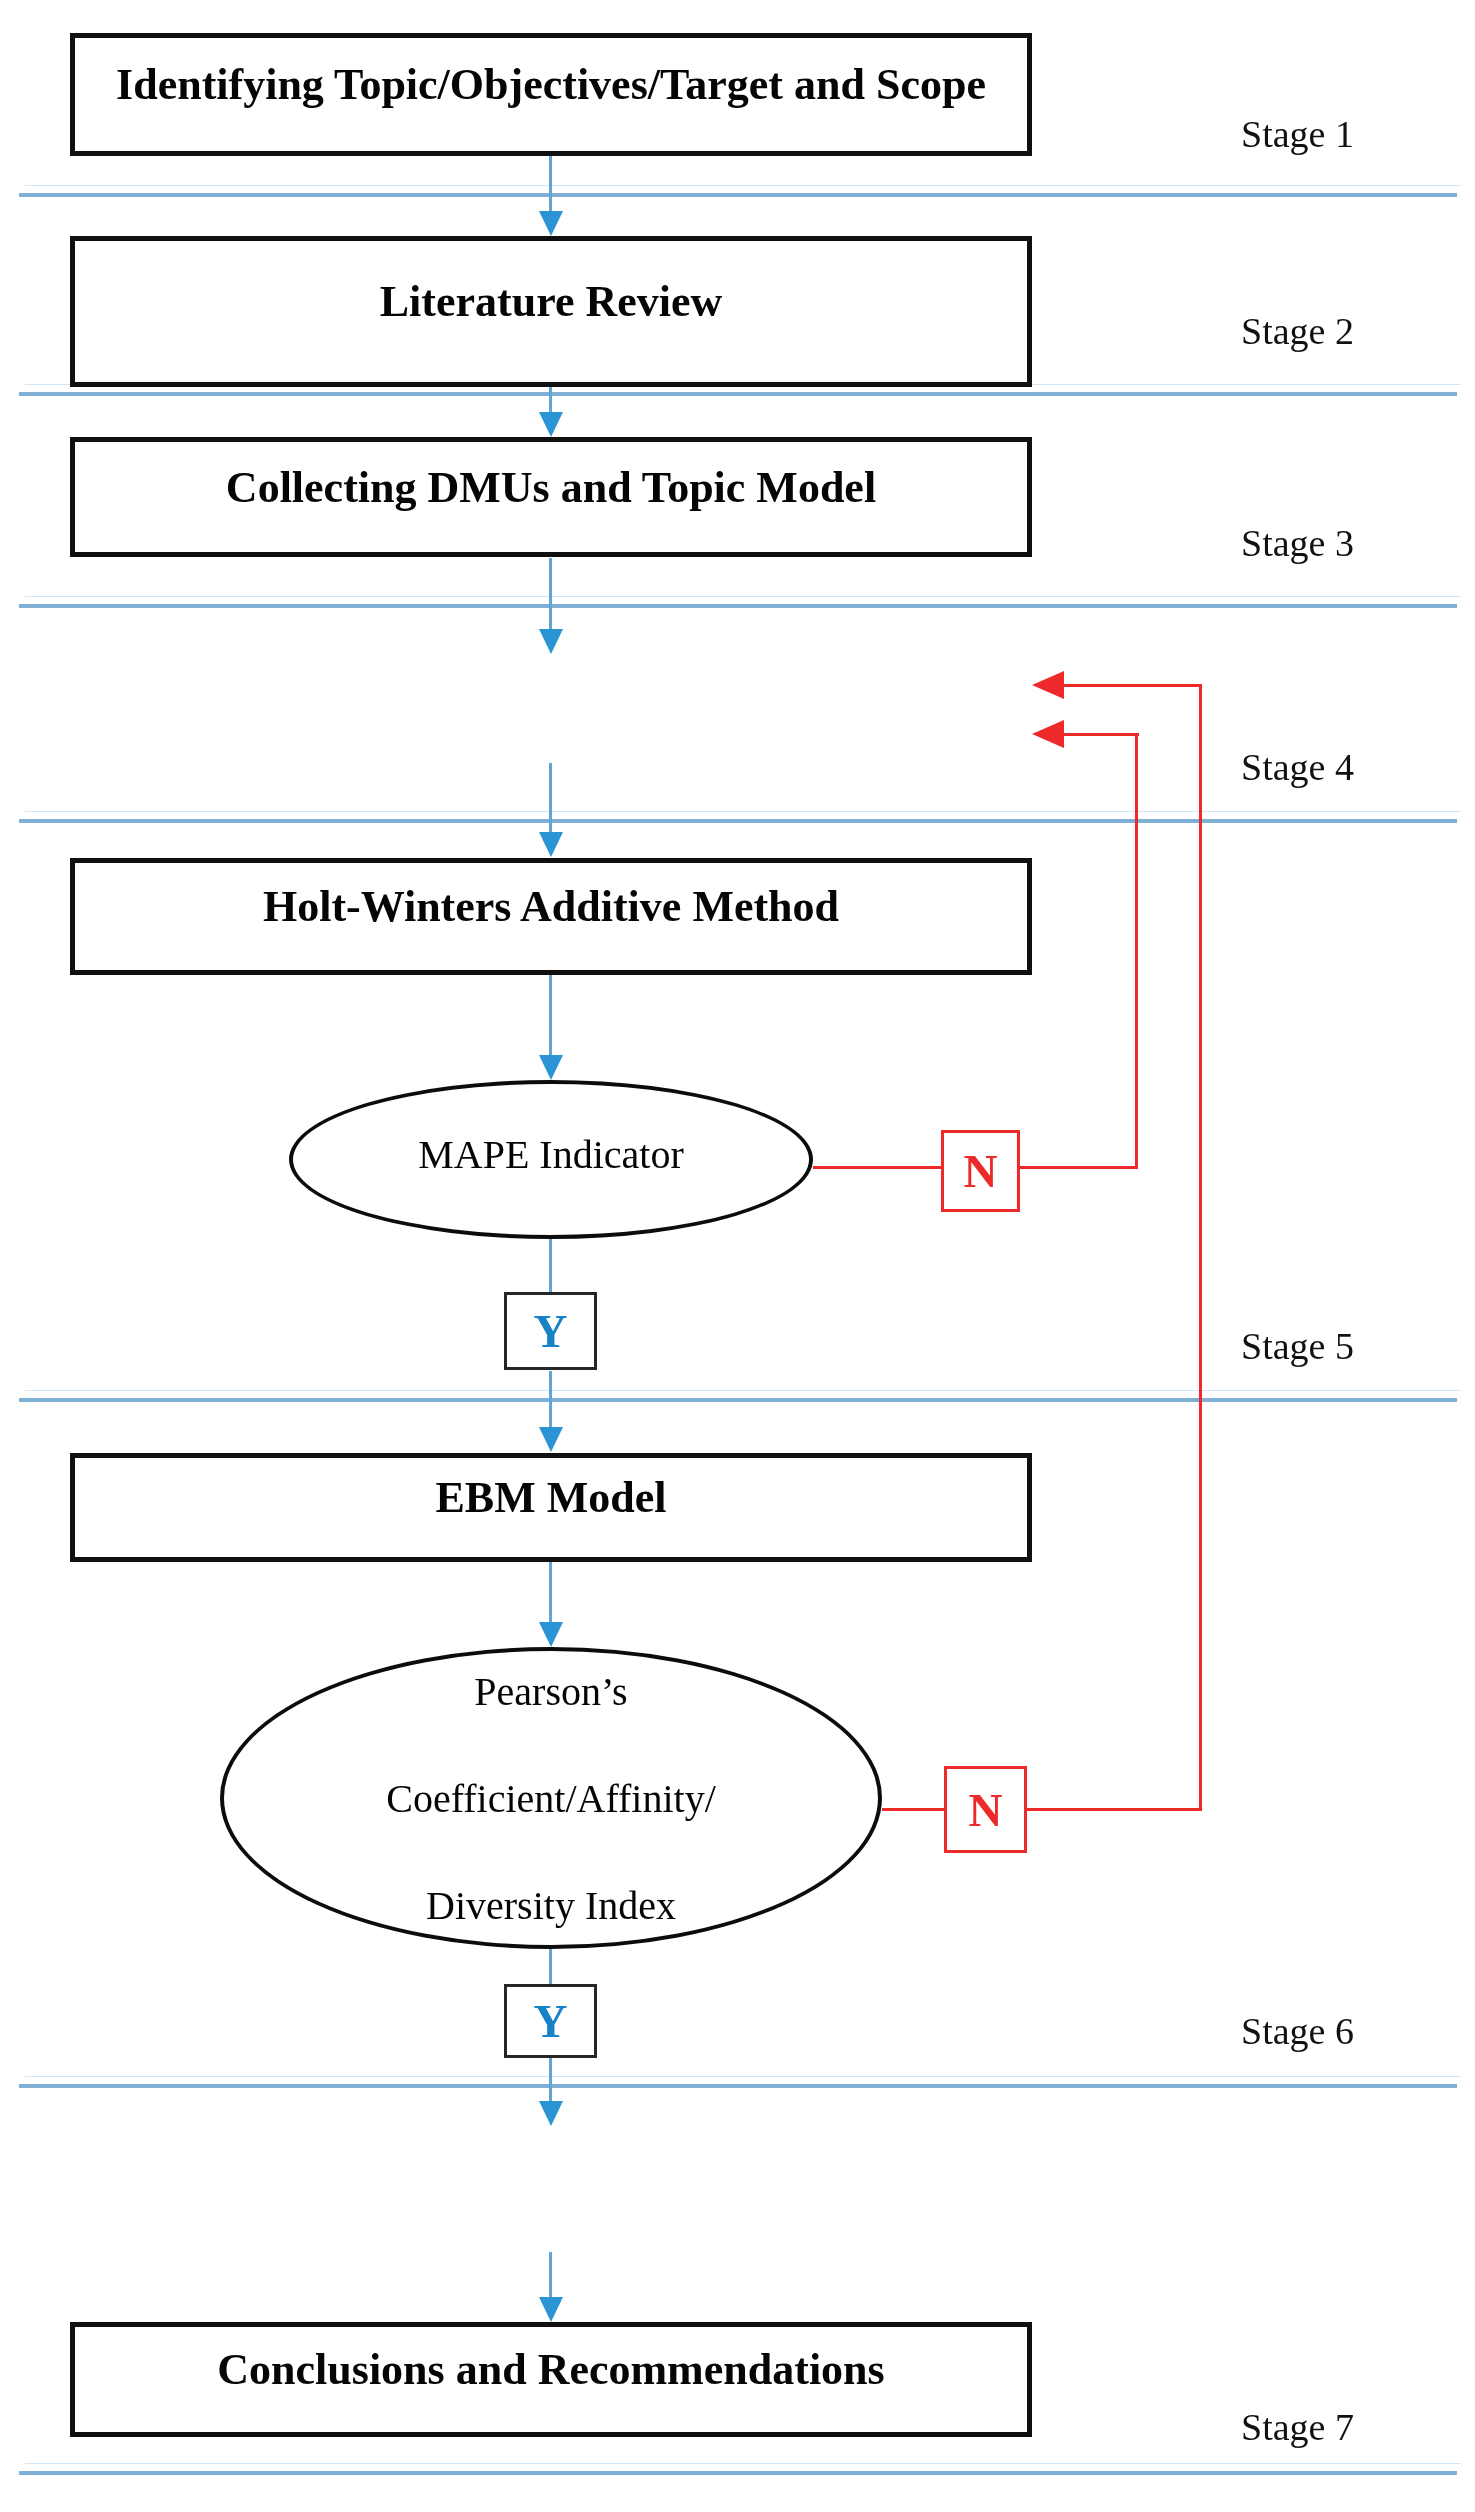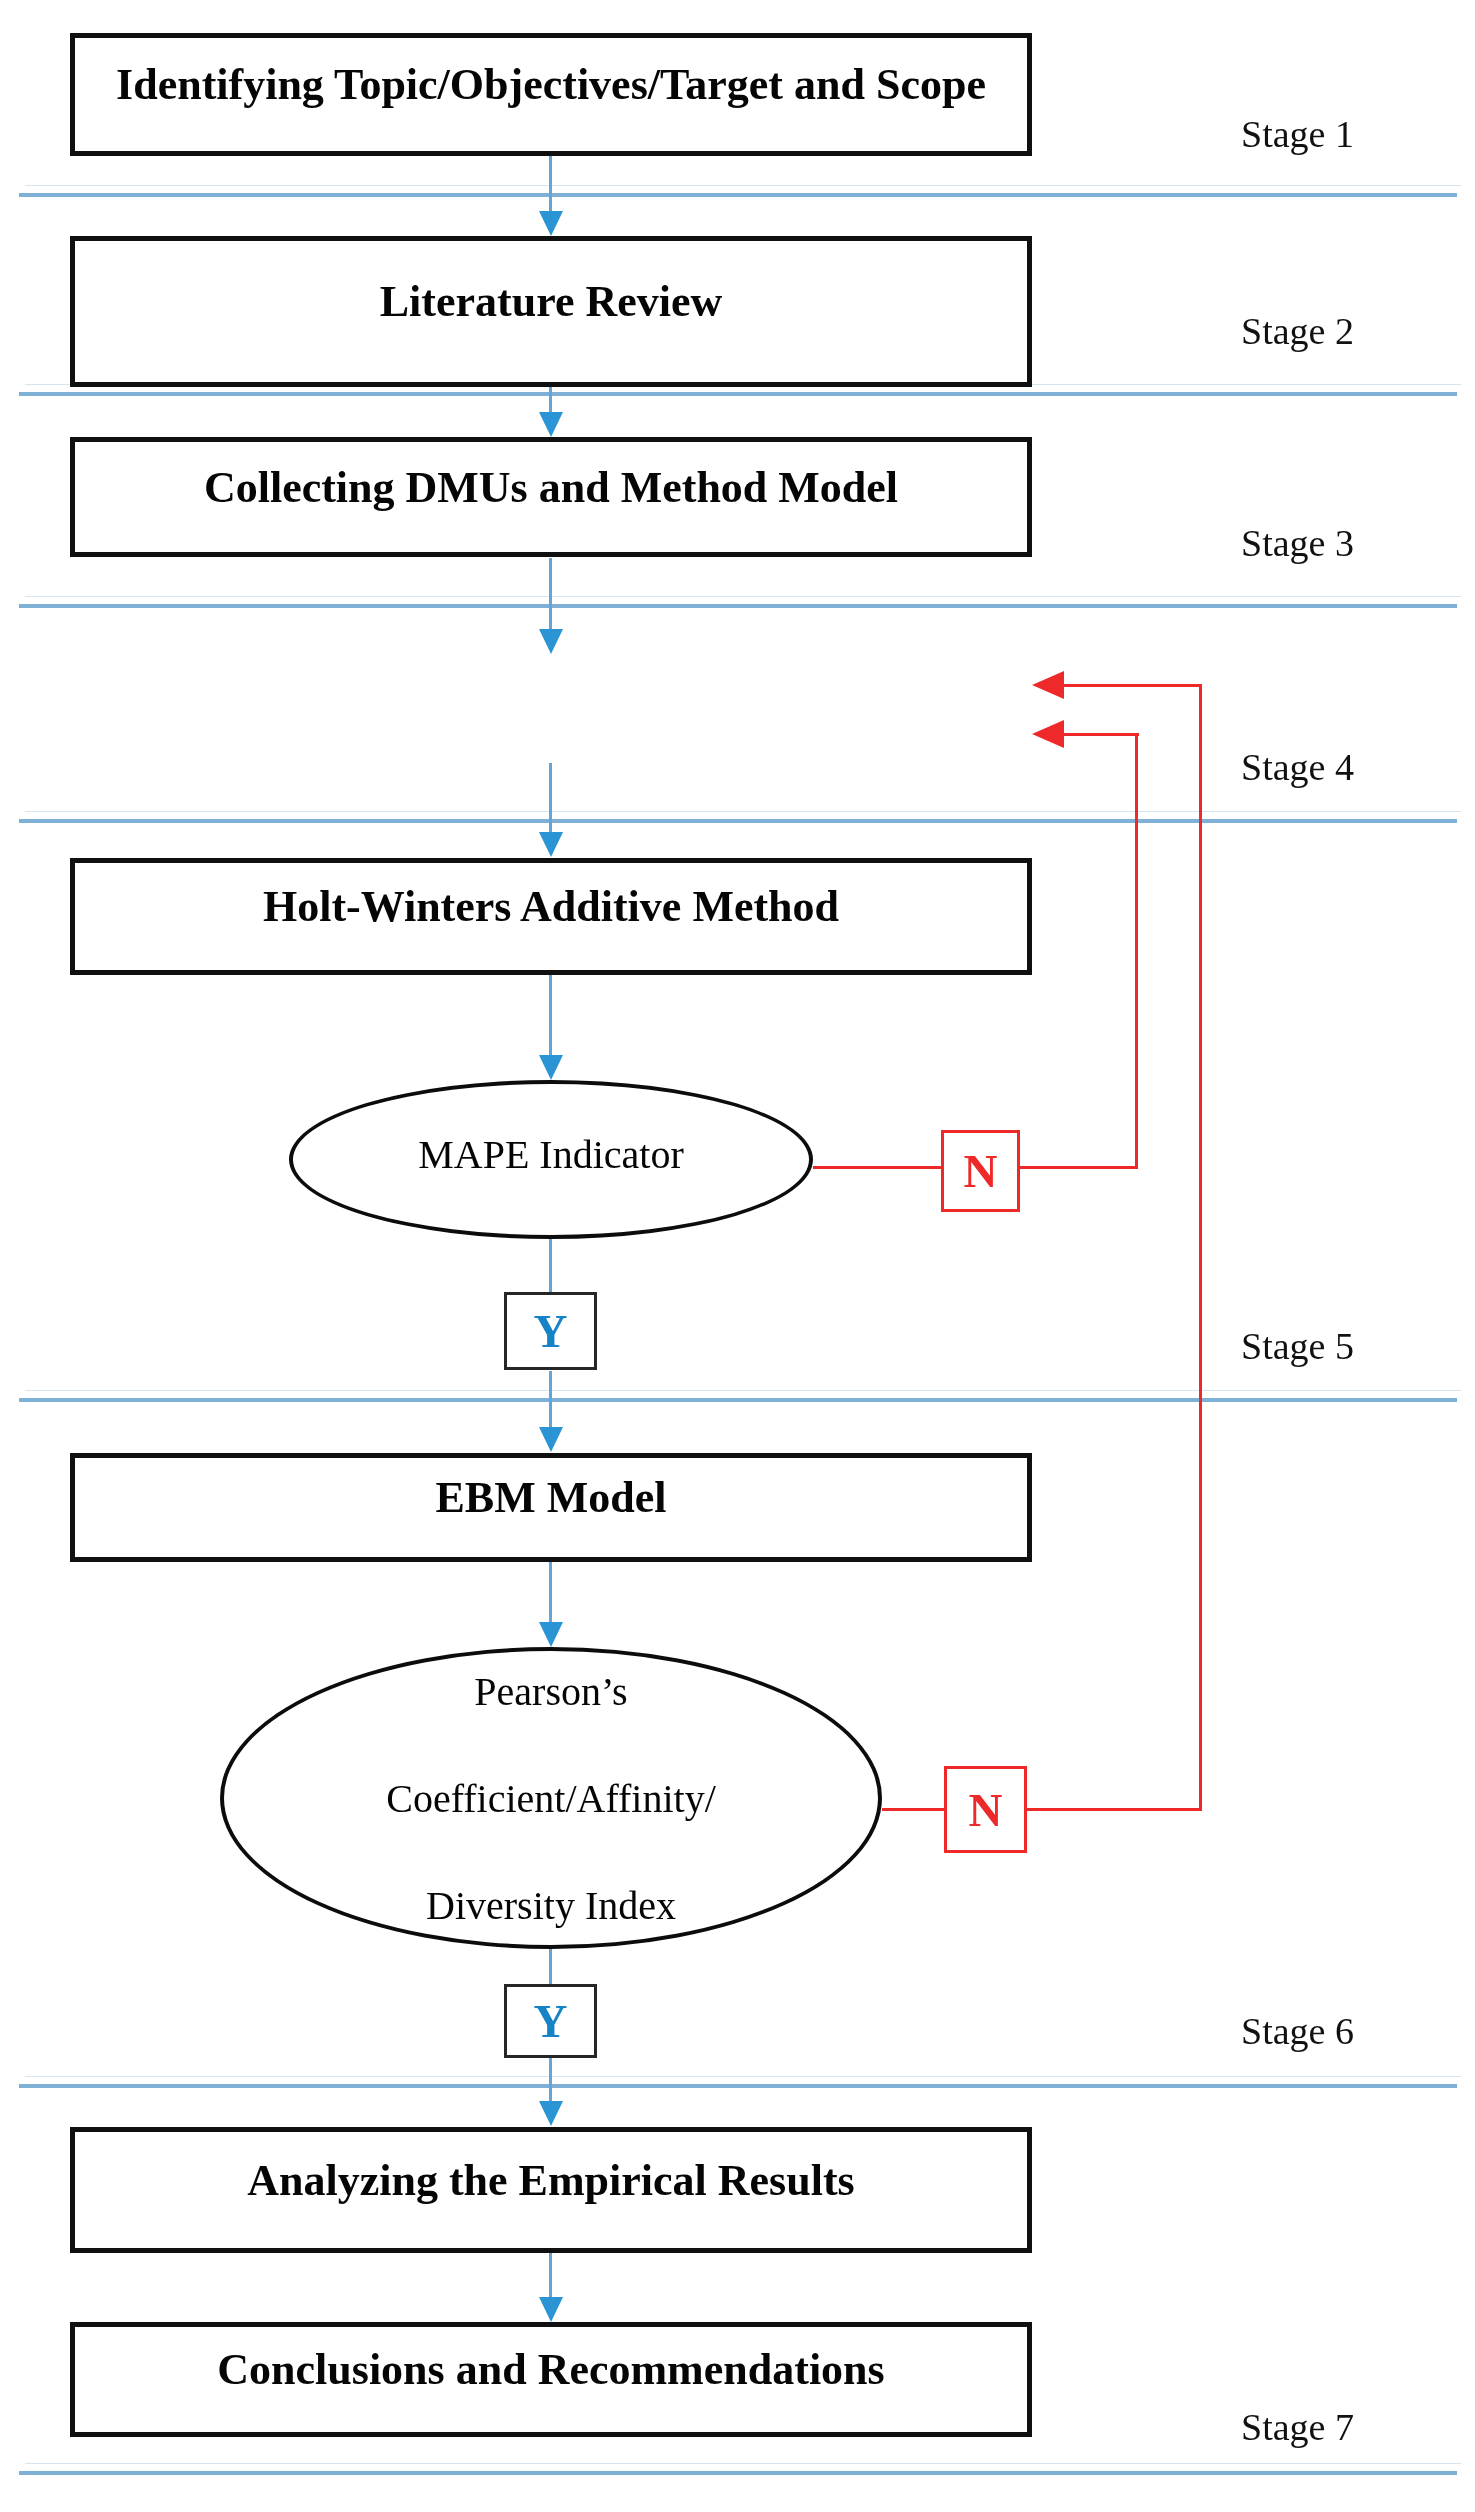--- a/index.html
+++ b/index.html
@@ -122,24 +122,23 @@
   <div class="rline" id="r-h-lower"></div>
   <div class="rline" id="r-h-upper"></div>
   <div class="rline" id="r-v-outer"></div>
   <div class="rline" id="r-h-pearson"></div>
   <div class="rline" id="r-h-n2"></div>
   <div class="head-left" id="rhead-upper"></div>
   <div class="head-left" id="rhead-lower"></div>
 
   <div class="process" id="b-identify">Identifying Topic/Objectives/Target and Scope</div>
   <div class="process" id="b-literature">Literature Review</div>
-  <div class="process" id="b-dmus">Collecting DMUs and Method Model</div>
+  <div class="process" id="b-dmus">Collecting DMUs and Topic Model</div>
   <div class="process" id="b-holt">Holt-Winters Additive Method</div>
   <div class="process" id="b-ebm">EBM Model</div>
-  <div class="process" id="b-analyze">Analyzing the Empirical Results</div>
   <div class="process" id="b-conclusions">Conclusions and Recommendations</div>
 
   <div class="ellipse" id="e-mape">
     <span>MAPE Indicator</span>
   </div>
   <div class="ellipse" id="e-pearson">
     <span>Pearson’s</span>
     <span>Coefficient/Affinity/</span>
     <span>Diversity Index</span>
   </div>

